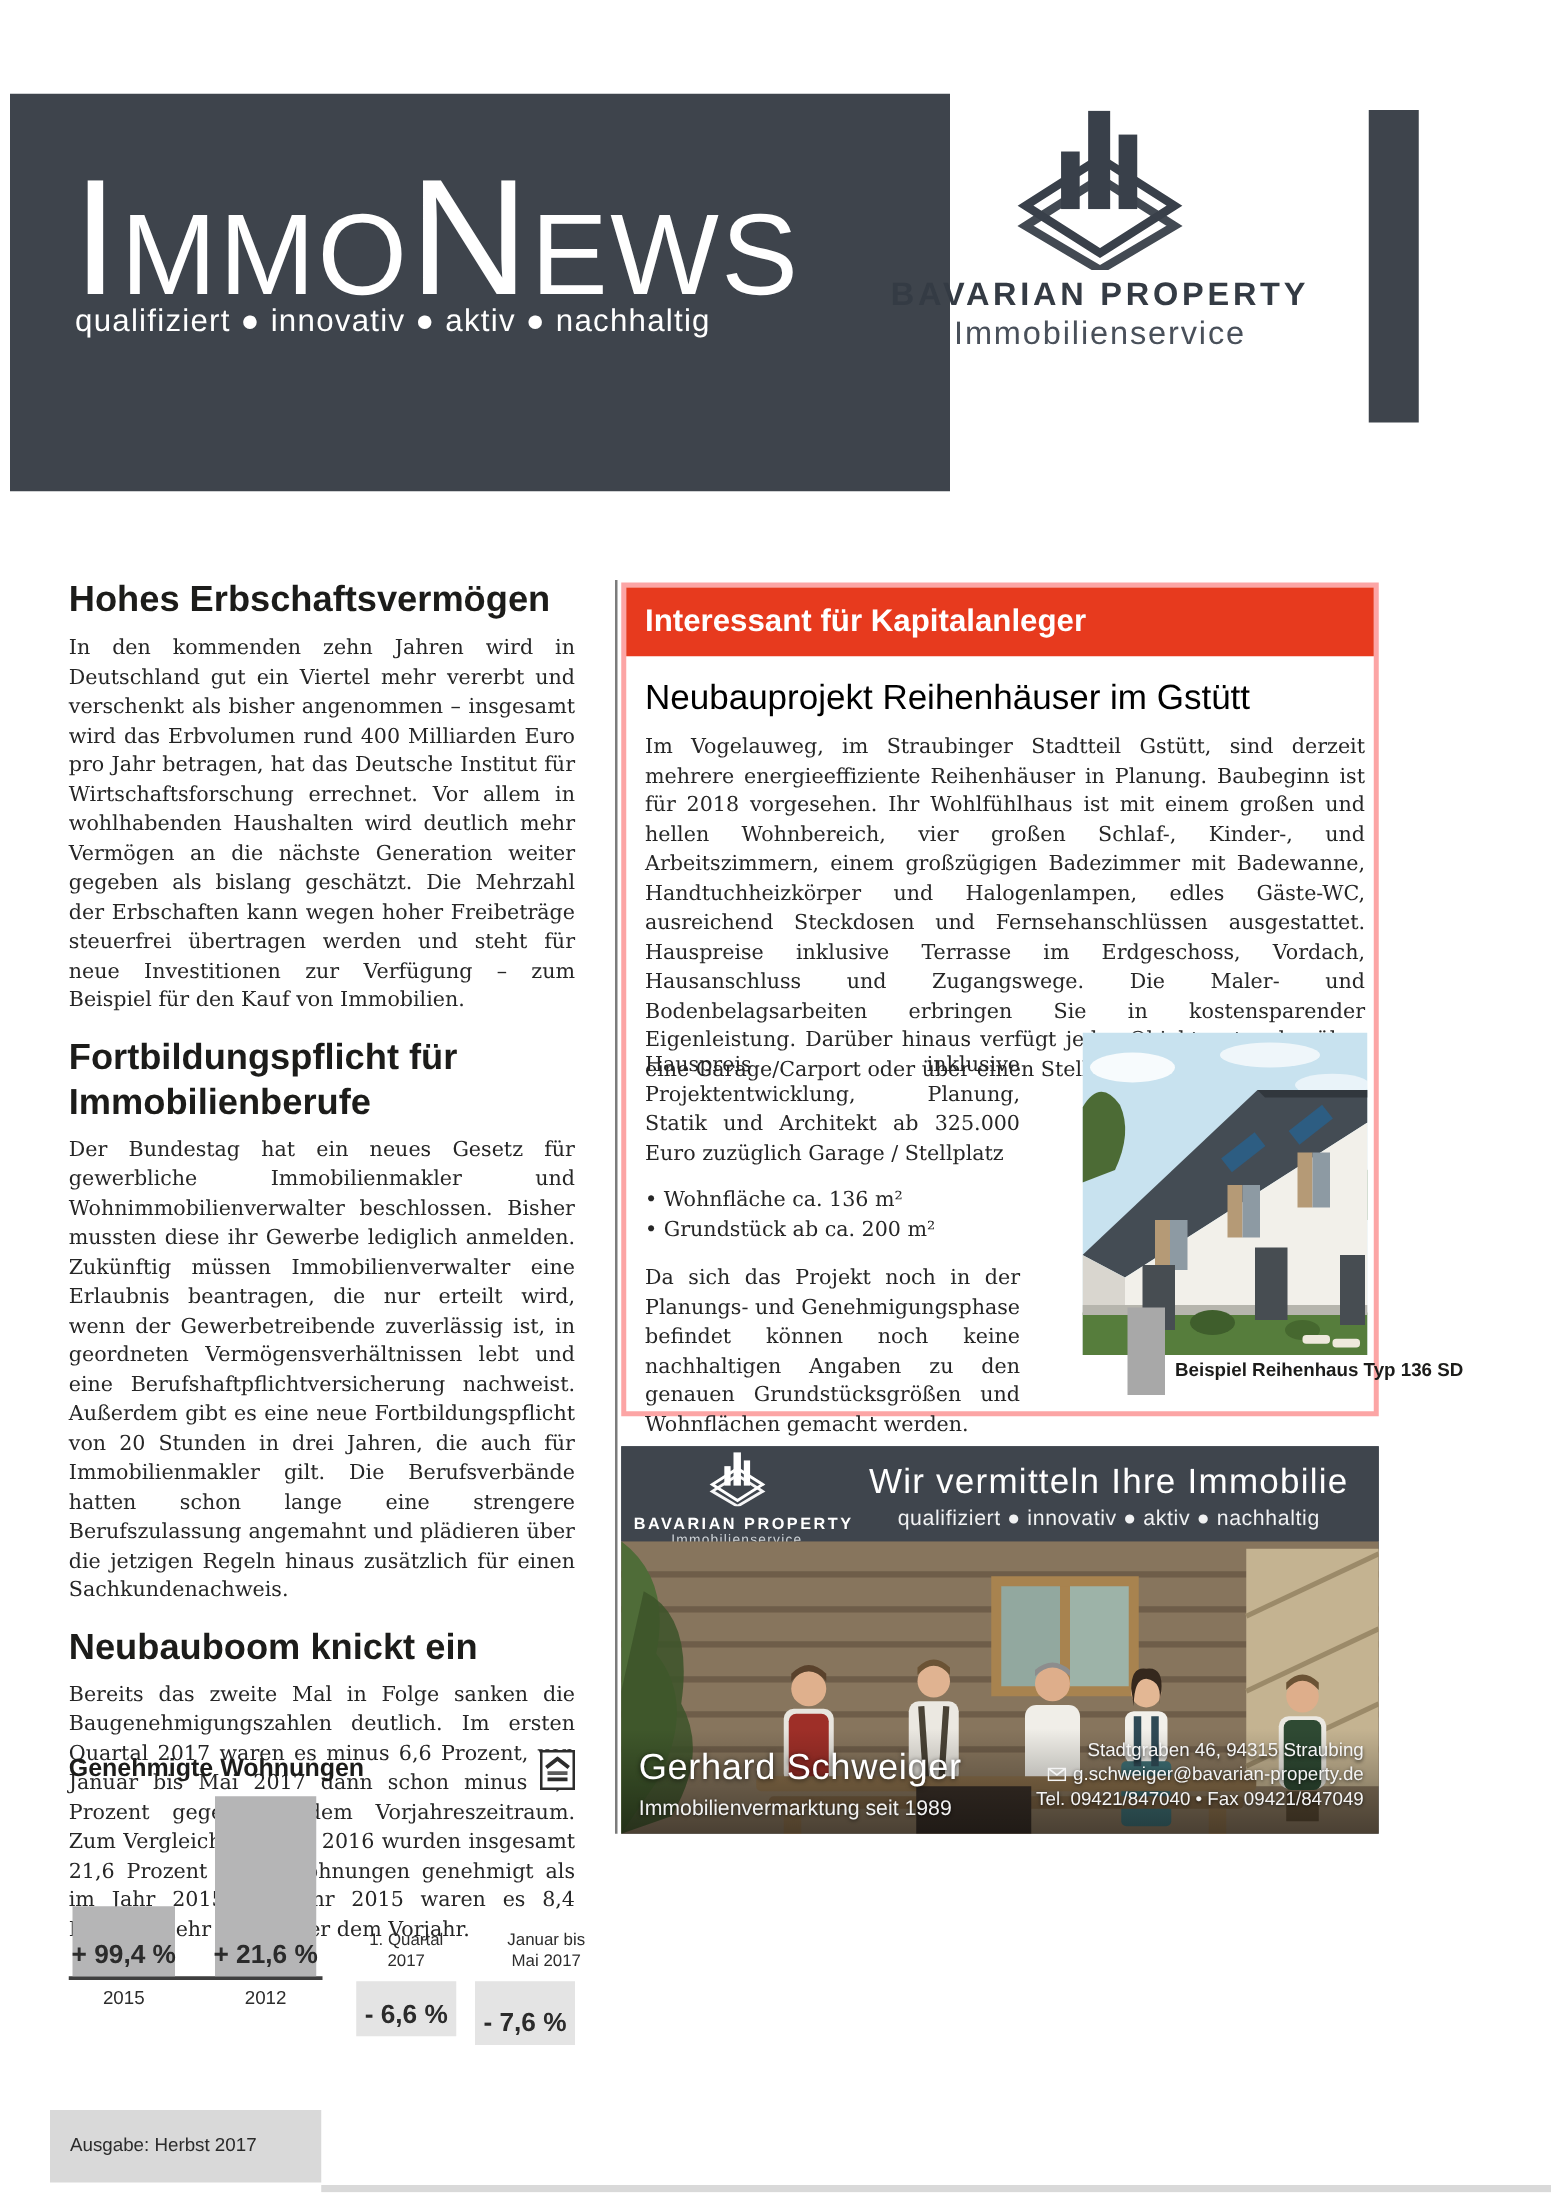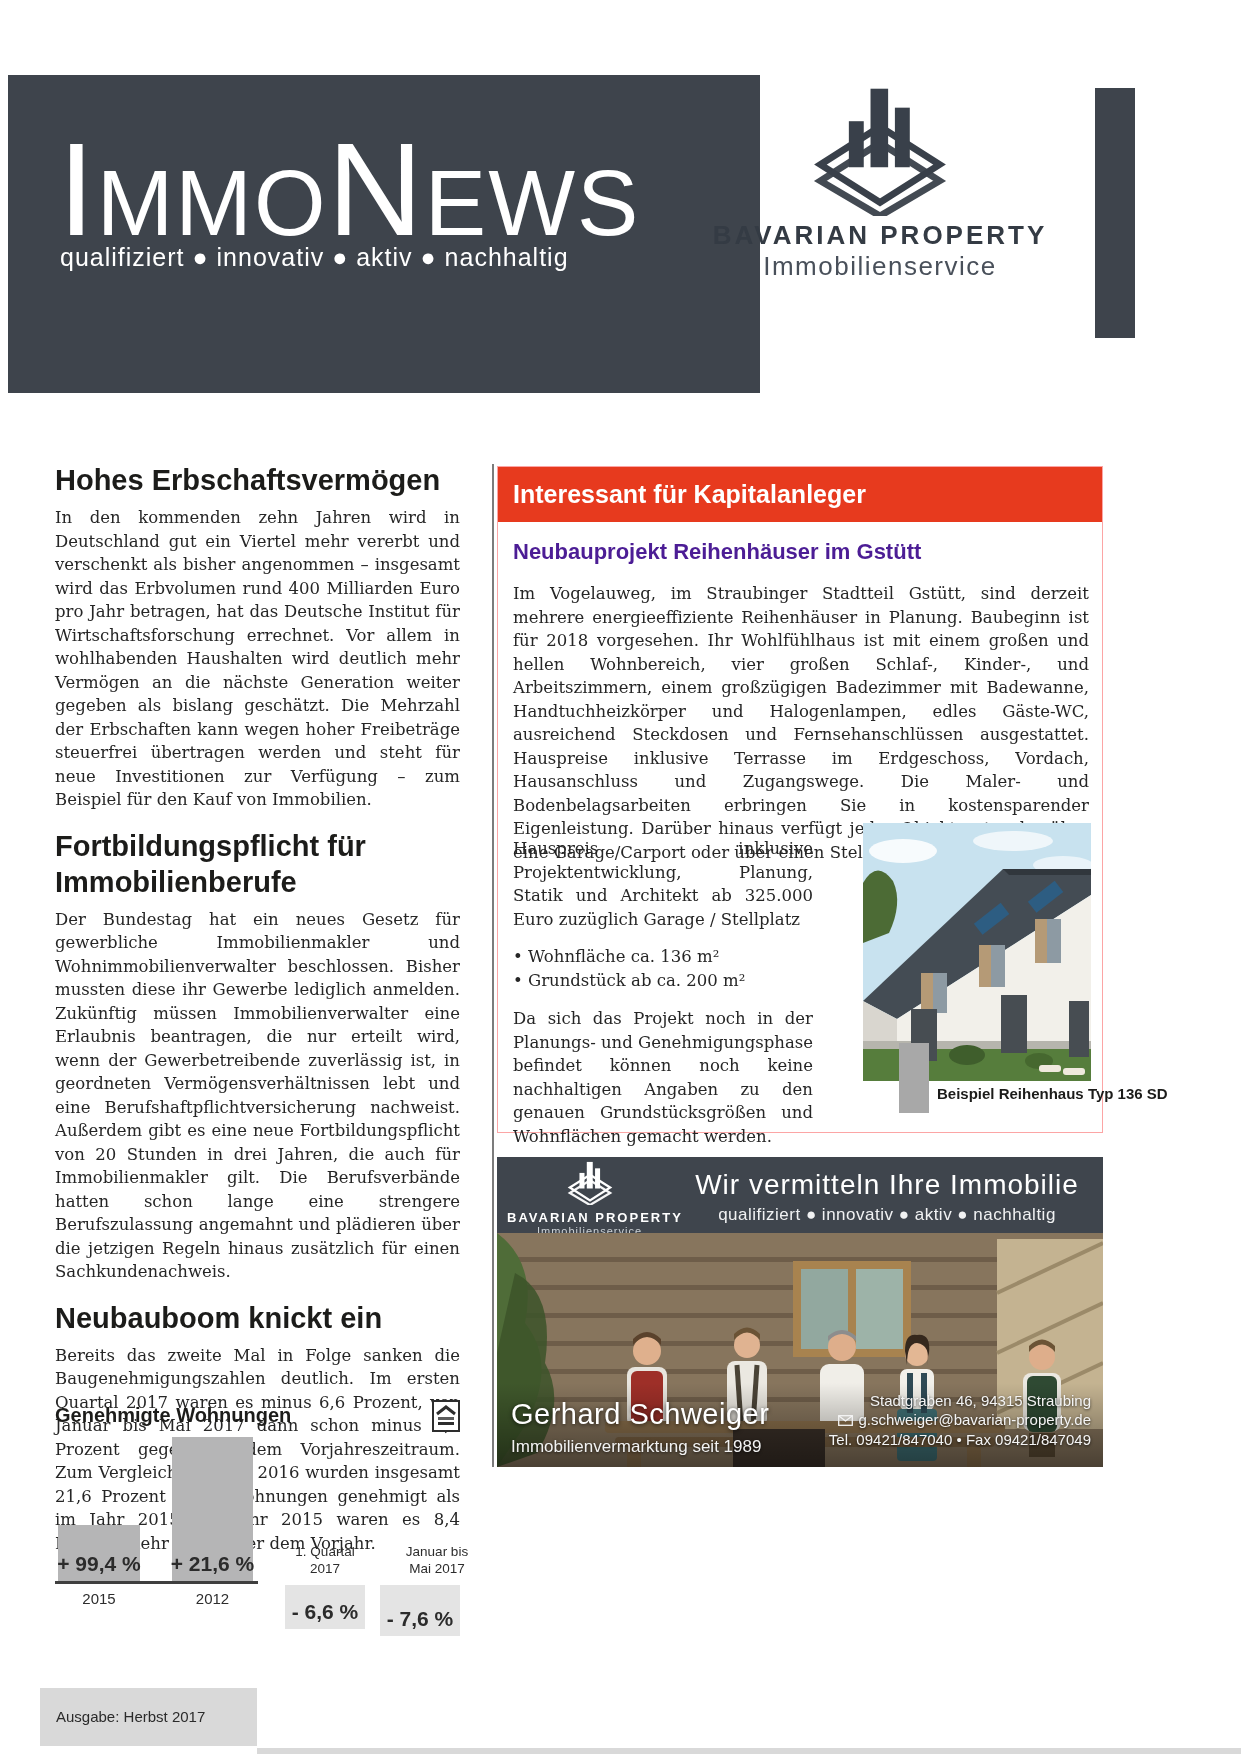--- a/index.html
+++ b/index.html
@@ -41,24 +41,24 @@
   .zero-line { position:absolute; left:0; top:181px; width:203px; height:3px; background:#3f3f3f; }
   .bar { position:absolute; display:flex; align-items:flex-end; justify-content:center; }
   .bar.pos { bottom:74px; background:#b5b5b6; }
   .bar.neg { top:185px; background:#e4e4e4;text-align:right; }
   .bar .val { font-size:21px; font-weight:700; color:#2b2b2b; padding-bottom:5px; white-space:nowrap; }
   .cat-below { position:absolute; top:190px; font-size:15px; color:#2d2d2d; text-align:center; }
   .cat-above { position:absolute; bottom:78px; font-size:13.5px; line-height:17px; color:#2d2d2d; text-align:center; }
 
   
   .divider { position:absolute; left:492px; top:464px; width:2px; height:1003px; background:#7c7c7c; }
-  .rbox { position:absolute; left:497px; top:466px; width:606px; height:667px; background:#fff; border:1px solid #fca5a5; }
+  .rbox { position:absolute; left:497px; top:466px; width:606px; height:667px; background:#fff; border:4px solid #fca5a5; }
   .rbanner { position:absolute; left:0; top:0; width:100%; height:55px; background:#e73a1e; color:#fff;
              font-size:25px; font-weight:700; line-height:55px; padding-left:15px; }
-  .rtitle { position:absolute; left:15px; top:72px; width:576px; font-size:22px; font-weight:700; color:#4c1d95; }
+  .rtitle { position:absolute; left:15px; top:72px; width:576px; font-size:28px; font-weight:400; color:#000000; }
   .rbody  { position:absolute; left:15px; top:115px; width:576px; }
   .rsub   { position:absolute; left:15px; top:370px; width:300px; }
   .rsub .body-text { margin-bottom:14px; }
   .rbullets { list-style:none; margin-bottom:14px; }
   .rbullets li { font-family:"DejaVu Serif", serif; font-size:16.5px; line-height:24px; color:#262626; }
   .rbullets li::before { content:"• "; }
   .house-img { position:absolute; left:365px; top:356px; width:228px; height:258px; }
   .gray-tab { position:absolute; left:401px; top:576px; width:30px; height:70px; background:#a8a8a8; }
   .img-caption { position:absolute; left:439px; top:618px; font-size:15px; font-weight:700; color:#1c1c1a; white-space:nowrap; }
 

